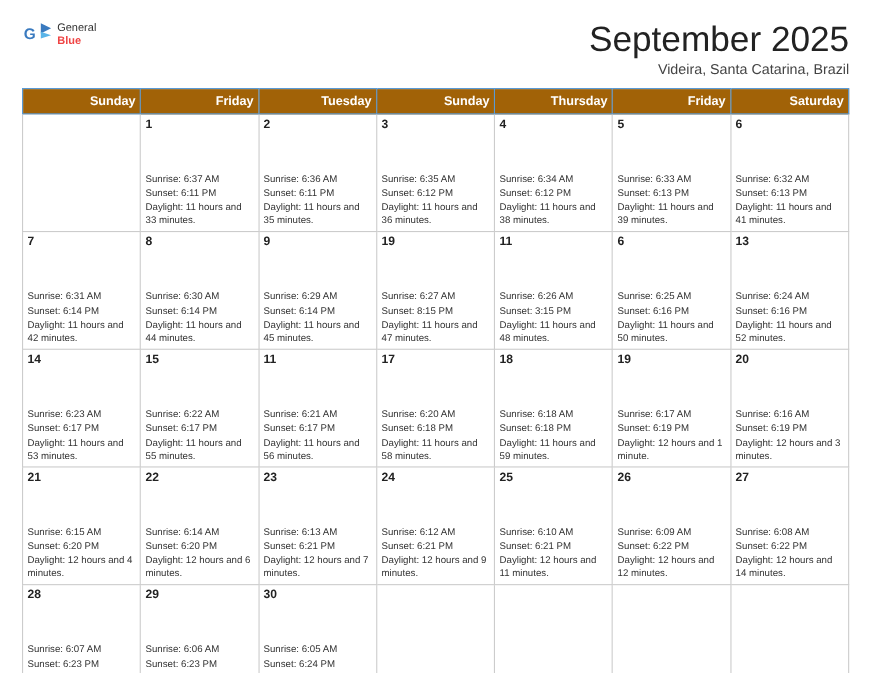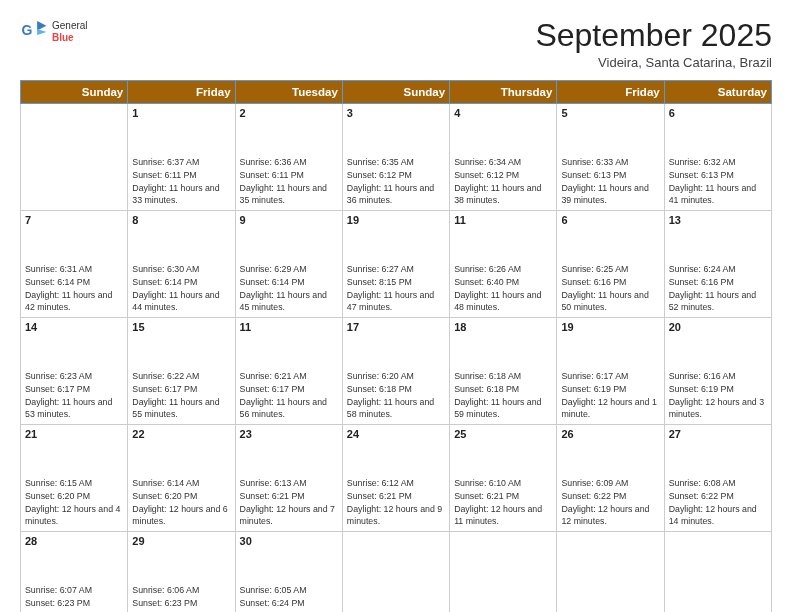--- a/index.html
+++ b/index.html
@@ -202,21 +202,21 @@
           <td>
             <span class="day-num">19</span>
             <div class="cell-text">Sunrise: 6:27 AM
 Sunset: 8:15 PM
 Daylight: 11 hours
 and 47 minutes.</div>
           </td>
           <td>
             <span class="day-num">11</span>
             <div class="cell-text">Sunrise: 6:26 AM
-Sunset: 6:40 PM
+Sunset: 3:15 PM
 Daylight: 11 hours
 and 48 minutes.</div>
           </td>
           <td>
             <span class="day-num">6</span>
             <div class="cell-text">Sunrise: 6:25 AM
 Sunset: 6:16 PM
 Daylight: 11 hours
 and 50 minutes.</div>
           </td>

